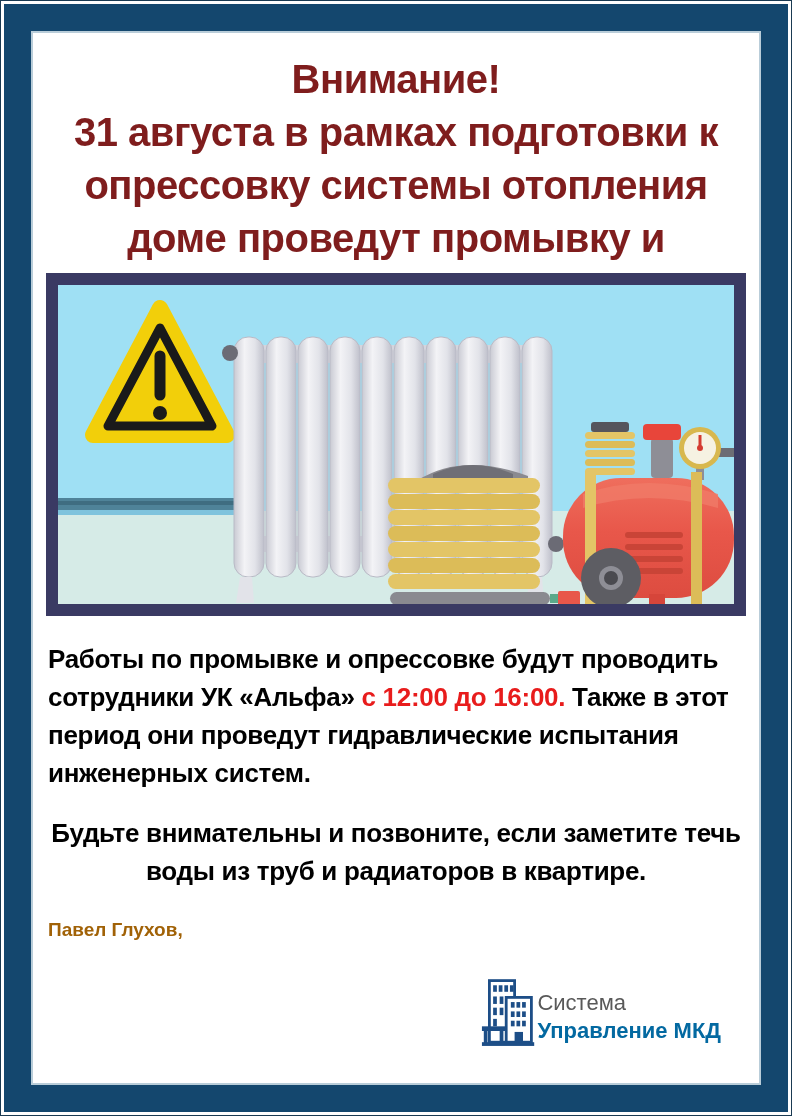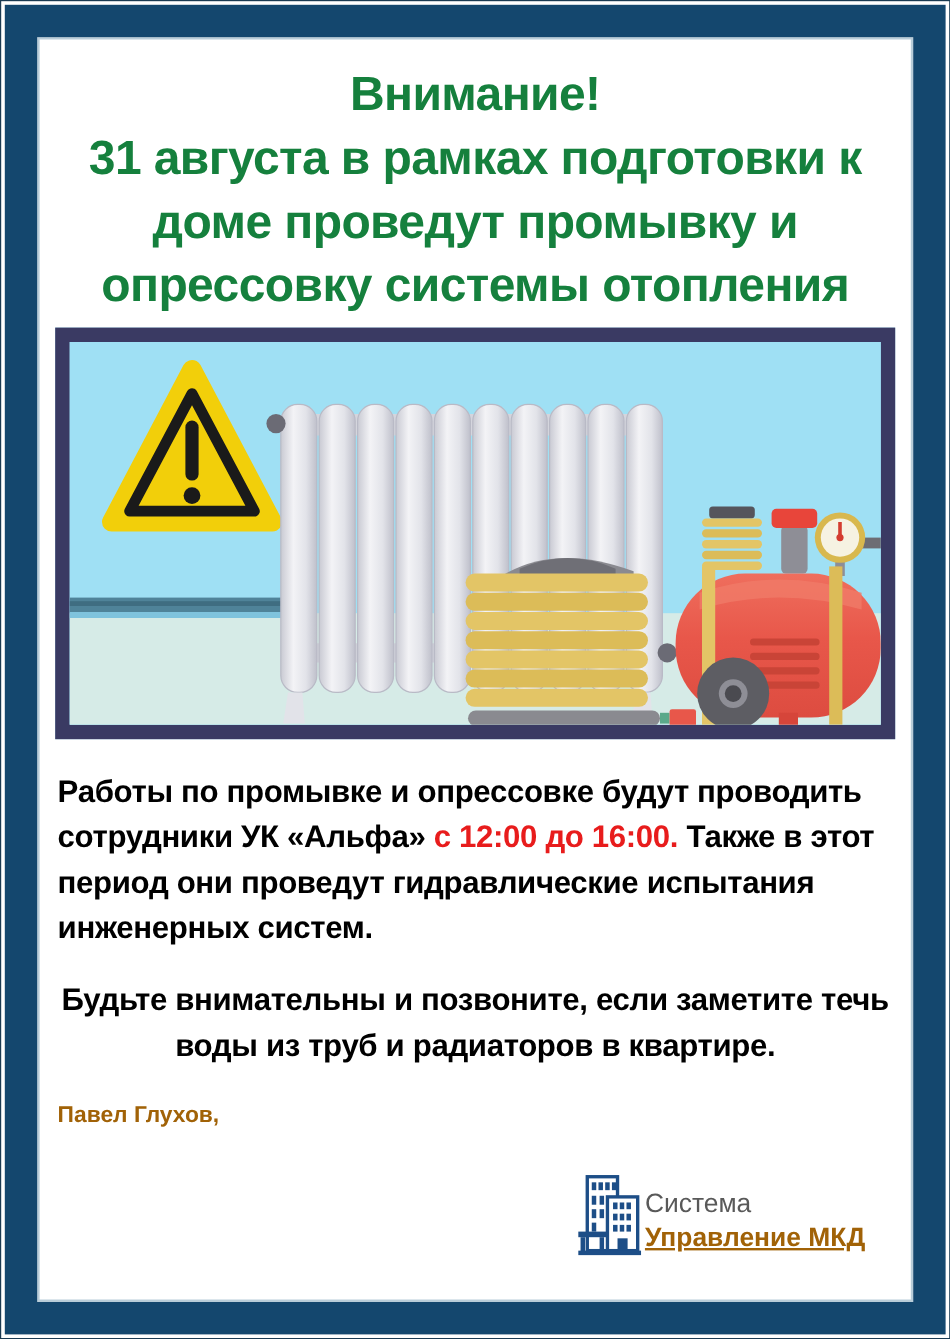--- a/index.html
+++ b/index.html
@@ -22,21 +22,21 @@
   }
   .content{
     position:absolute;
     top:30px;left:30px;right:30px;bottom:30px;
     background:#fff;
     z-index:1;
   }
   .headline{
     margin-top:22px;
     text-align:center;
-    color:#15803d;
+    color:#7f1d1d;
     font-weight:bold;
     font-size:40px;
     line-height:53px;
     letter-spacing:-0.5px;
   }
   .illustration-frame{
     margin:8px auto 0 auto;
     width:700px;height:343px;
     box-sizing:border-box;
     border:12px solid #3a3a63;
@@ -61,35 +61,35 @@
   }
   .logo-row{
     position:absolute;
     right:40px;bottom:28px;
     display:flex;
     align-items:center;
   }
   .logo-icon{ width:56px;height:80px; }
   .logo-text{ color:#595959; font-size:22px; line-height:28px; }
   .logo-line1{ font-weight:normal; }
-  .logo-line2{ font-weight:bold; color:#a16207;text-decoration:underline; }
+  .logo-line2{ font-weight:bold; color:#0369a1; }
 </style>
 </head>
 <body>
 
 <div class="page">
   <div class="navy-frame"></div>
 
   <div class="content">
 
     <div class="headline">
       <div>Внимание!</div>
       <div>31 августа в рамках подготовки к</div>
+      <div>опрессовку системы отопления</div>
       <div>доме проведут промывку и</div>
-      <div>опрессовку системы отопления</div>
     </div>
 
     <div class="illustration-frame">
       <svg width="676" height="319" viewBox="0 0 676 319">
         <defs>
           <linearGradient id="radSec" x1="0" y1="0" x2="1" y2="0">
             <stop offset="0" stop-color="#c9cad3"></stop>
             <stop offset="0.35" stop-color="#f3f3f6"></stop>
             <stop offset="0.7" stop-color="#e2e3e9"></stop>
             <stop offset="1" stop-color="#bfc0cb"></stop>

